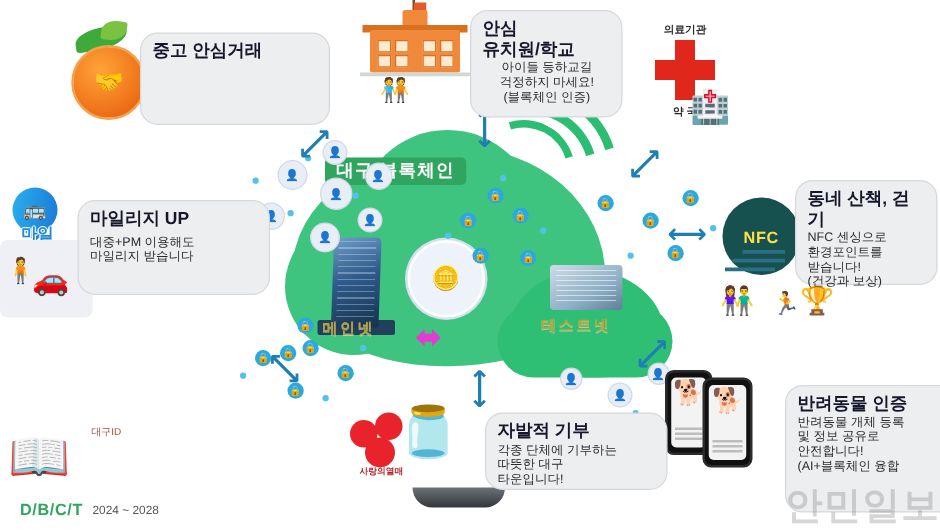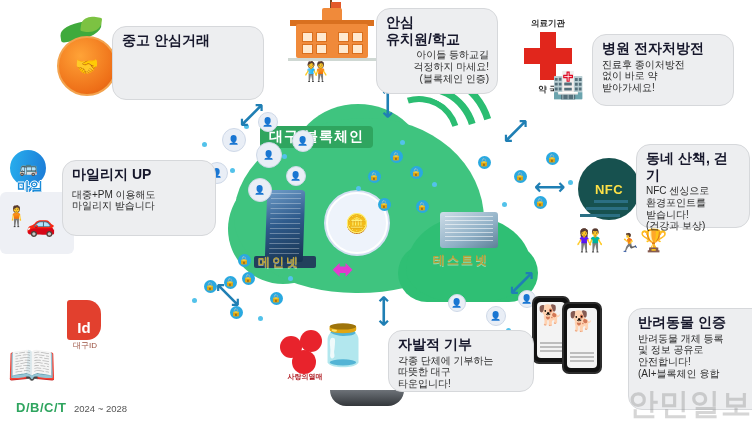--- a/index.html
+++ b/index.html
@@ -291,36 +291,30 @@
     <div class="sch-win" style="left:16px;top:38px;width:9px;height:8px;"></div>
     <div class="sch-win" style="left:30px;top:38px;width:9px;height:8px;"></div>
     <div class="sch-win" style="left:52px;top:38px;width:9px;height:8px;"></div>
     <div class="sch-win" style="left:66px;top:38px;width:9px;height:8px;"></div>
     <div class="sch-ground"></div>
     <div class="kids">🧑‍🤝‍🧑</div>
   </div>
   <div class="bubble" style="left:376px;top:8px;width:122px;height:86px;">
     <span class="ttl">안심
 유치원/학교</span>
-    <span class="bdy" style="text-align:right;">아이들 등하교길
+    <span class="bdy" style="text-align:center;">아이들 등하교길
 걱정하지 마세요!
 (블록체인 인증)</span>
   </div>
 
   <div class="medwrap">
     <div class="medlbl" style="top:0;">의료기관</div>
     <div class="cross" style="top:14px;"></div>
     <div class="medlbl" style="top:66px;">약 국</div>
     <div class="pharmacy">🏥</div>
-  </div>
-  <div class="bubble" style="left:592px;top:34px;width:142px;height:72px;">
-    <span class="ttl">병원 전자처방전</span>
-    <span class="bdy">진료후 종이처방전
-없이 바로 약
-받아가세요!</span>
   </div>
 
   <div class="nfc">
     <span>NFC</span>
   </div>
   <div class="nfc-lines">
     <div class="nfcl" style="left:14px;top:0;width:34px;"></div>
     <div class="nfcl" style="left:6px;top:7px;width:42px;"></div>
     <div class="nfcl" style="left:0px;top:14px;width:40px;"></div>
   </div>
@@ -357,21 +351,20 @@
   </div>
   <div class="bubble" style="left:628px;top:308px;width:144px;height:102px;">
     <span class="ttl">반려동물 인증</span>
     <span class="bdy">반려동물 개체 등록
 및 정보 공유로
 안전합니다!
 (AI+블록체인 융합</span>
   </div>
 
   <div class="idbook">
-    <div class="idsq">Id</div>
     <div class="idcap">대구ID</div>
     <div class="bookglyph">📖</div>
   </div>
 
   <div class="heartfruit">
     <div class="hf-c" style="left:4px;top:6px;width:22px;height:22px;"></div>
     <div class="hf-c" style="left:24px;top:0px;width:22px;height:22px;"></div>
     <div class="hf-c" style="left:16px;top:20px;width:24px;height:24px;"></div>
     <div class="hf-cap">사랑의열매</div>
   </div>

